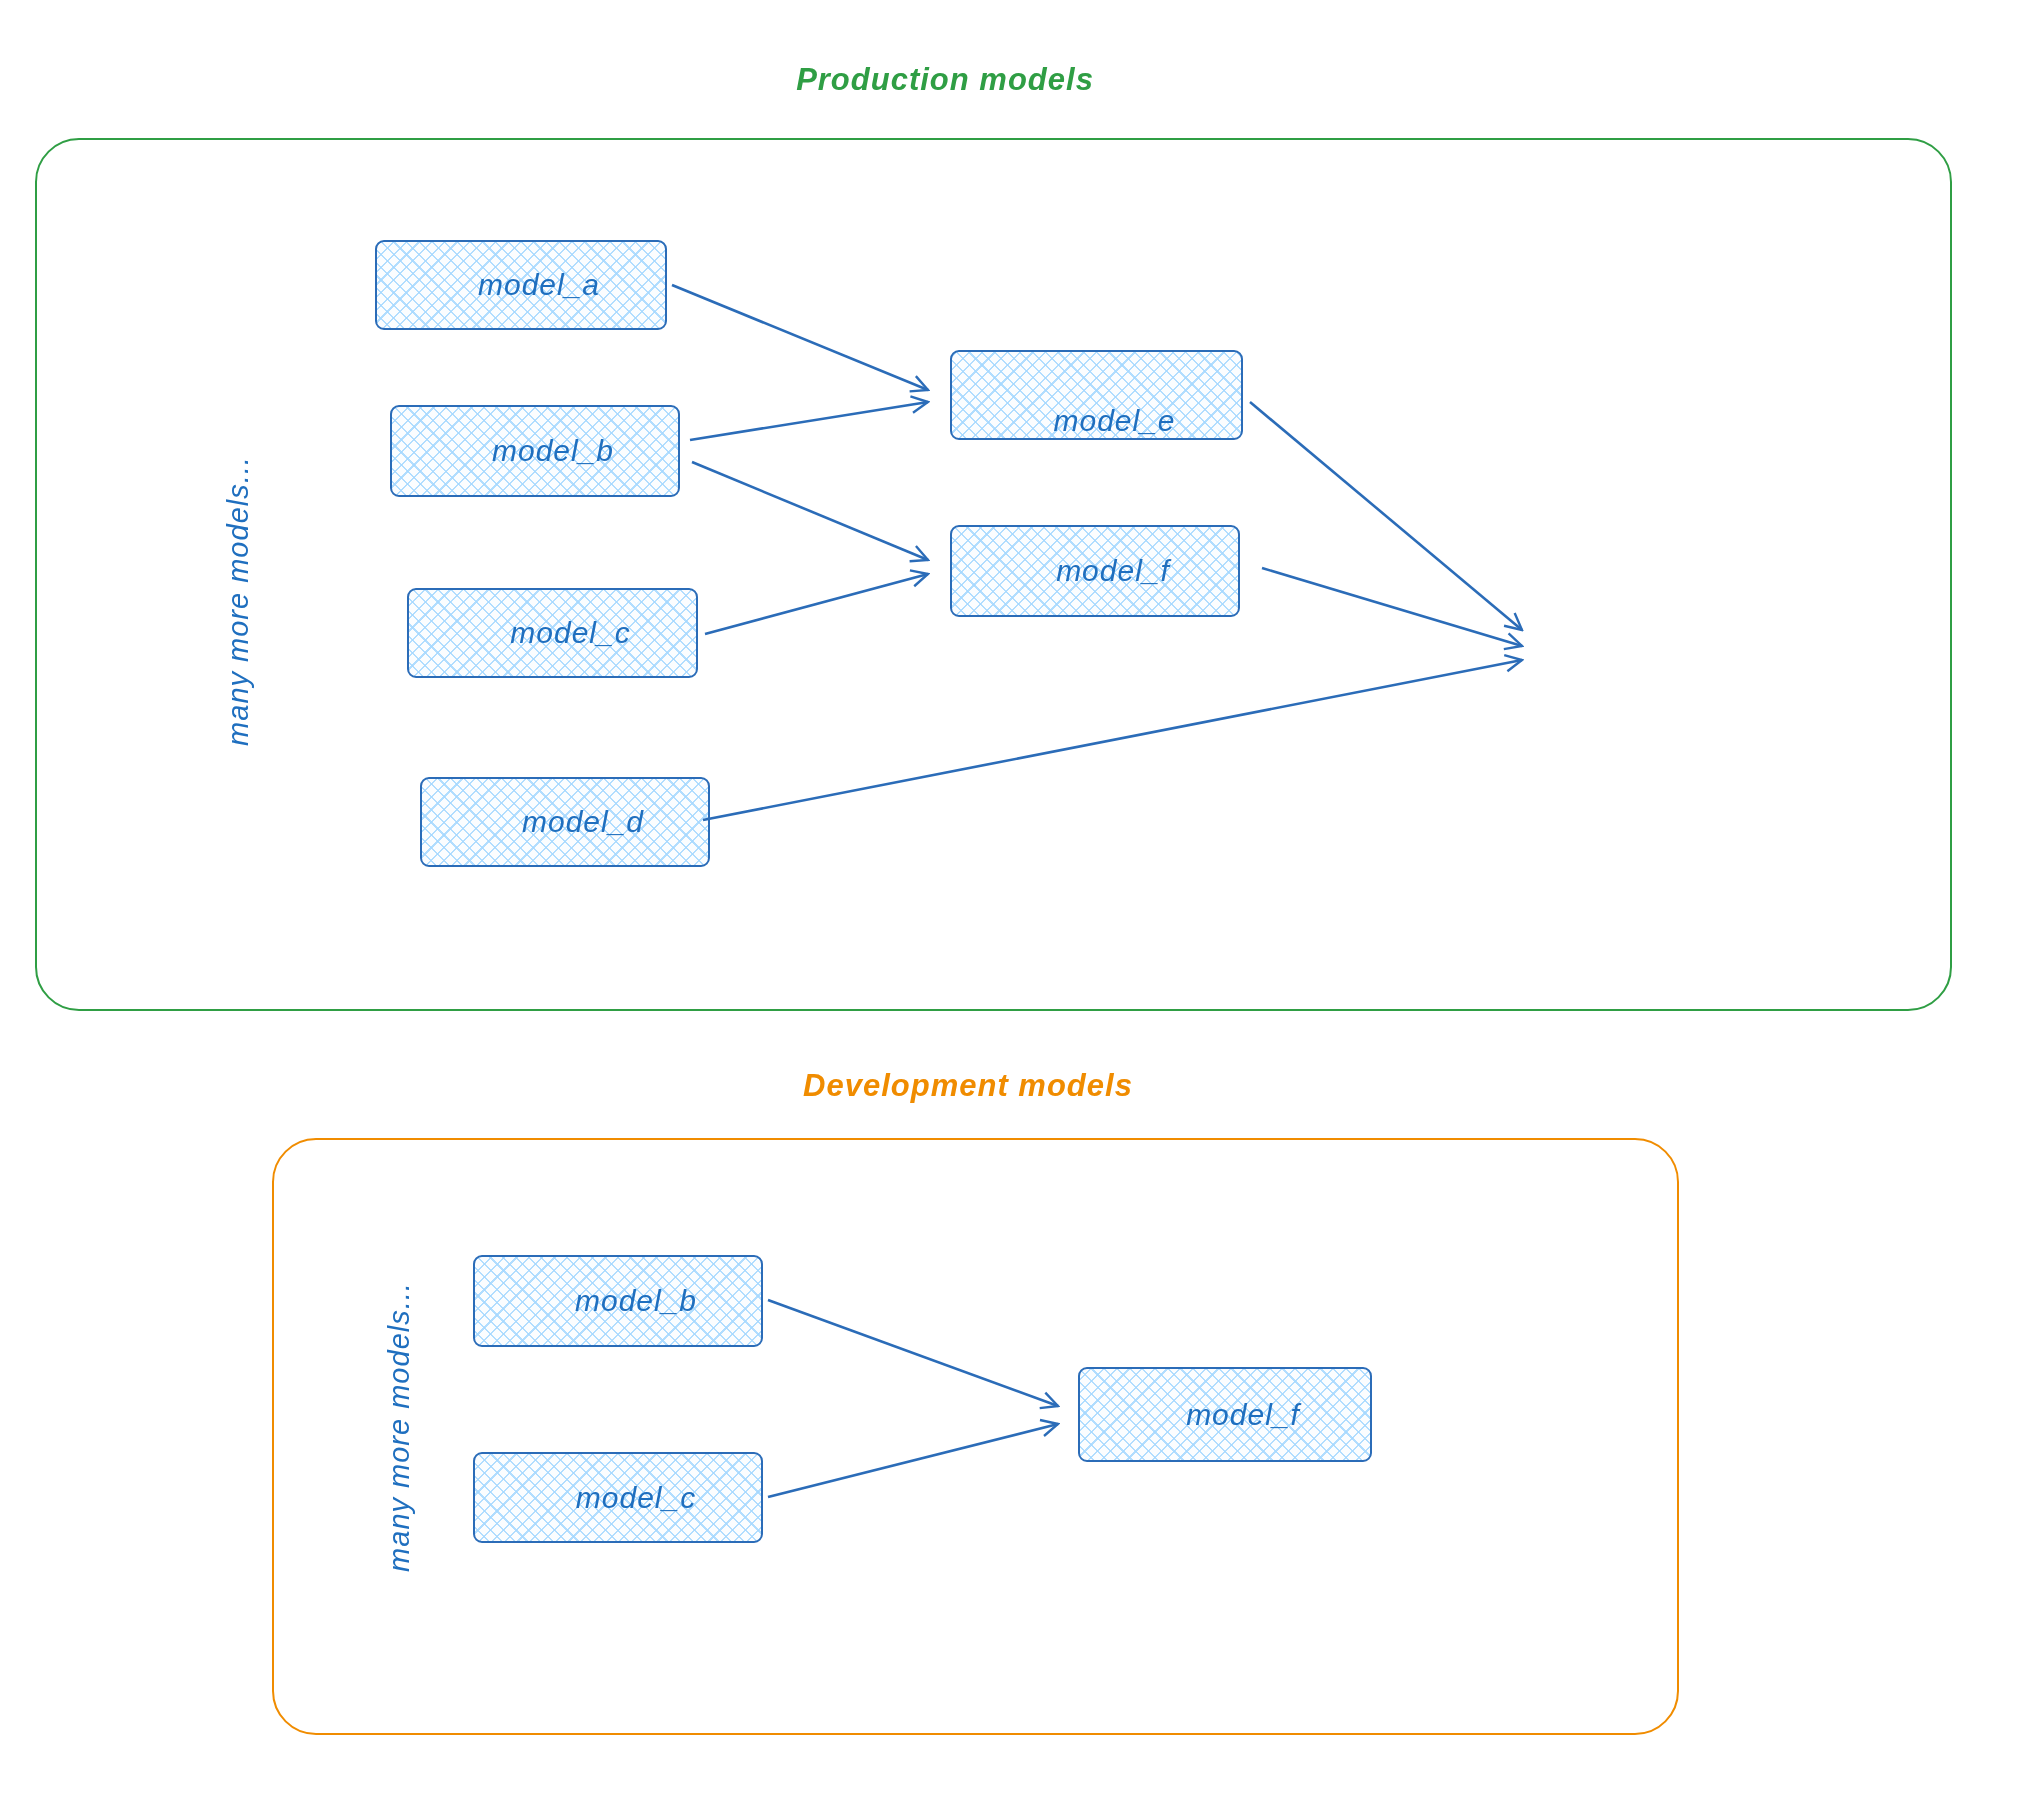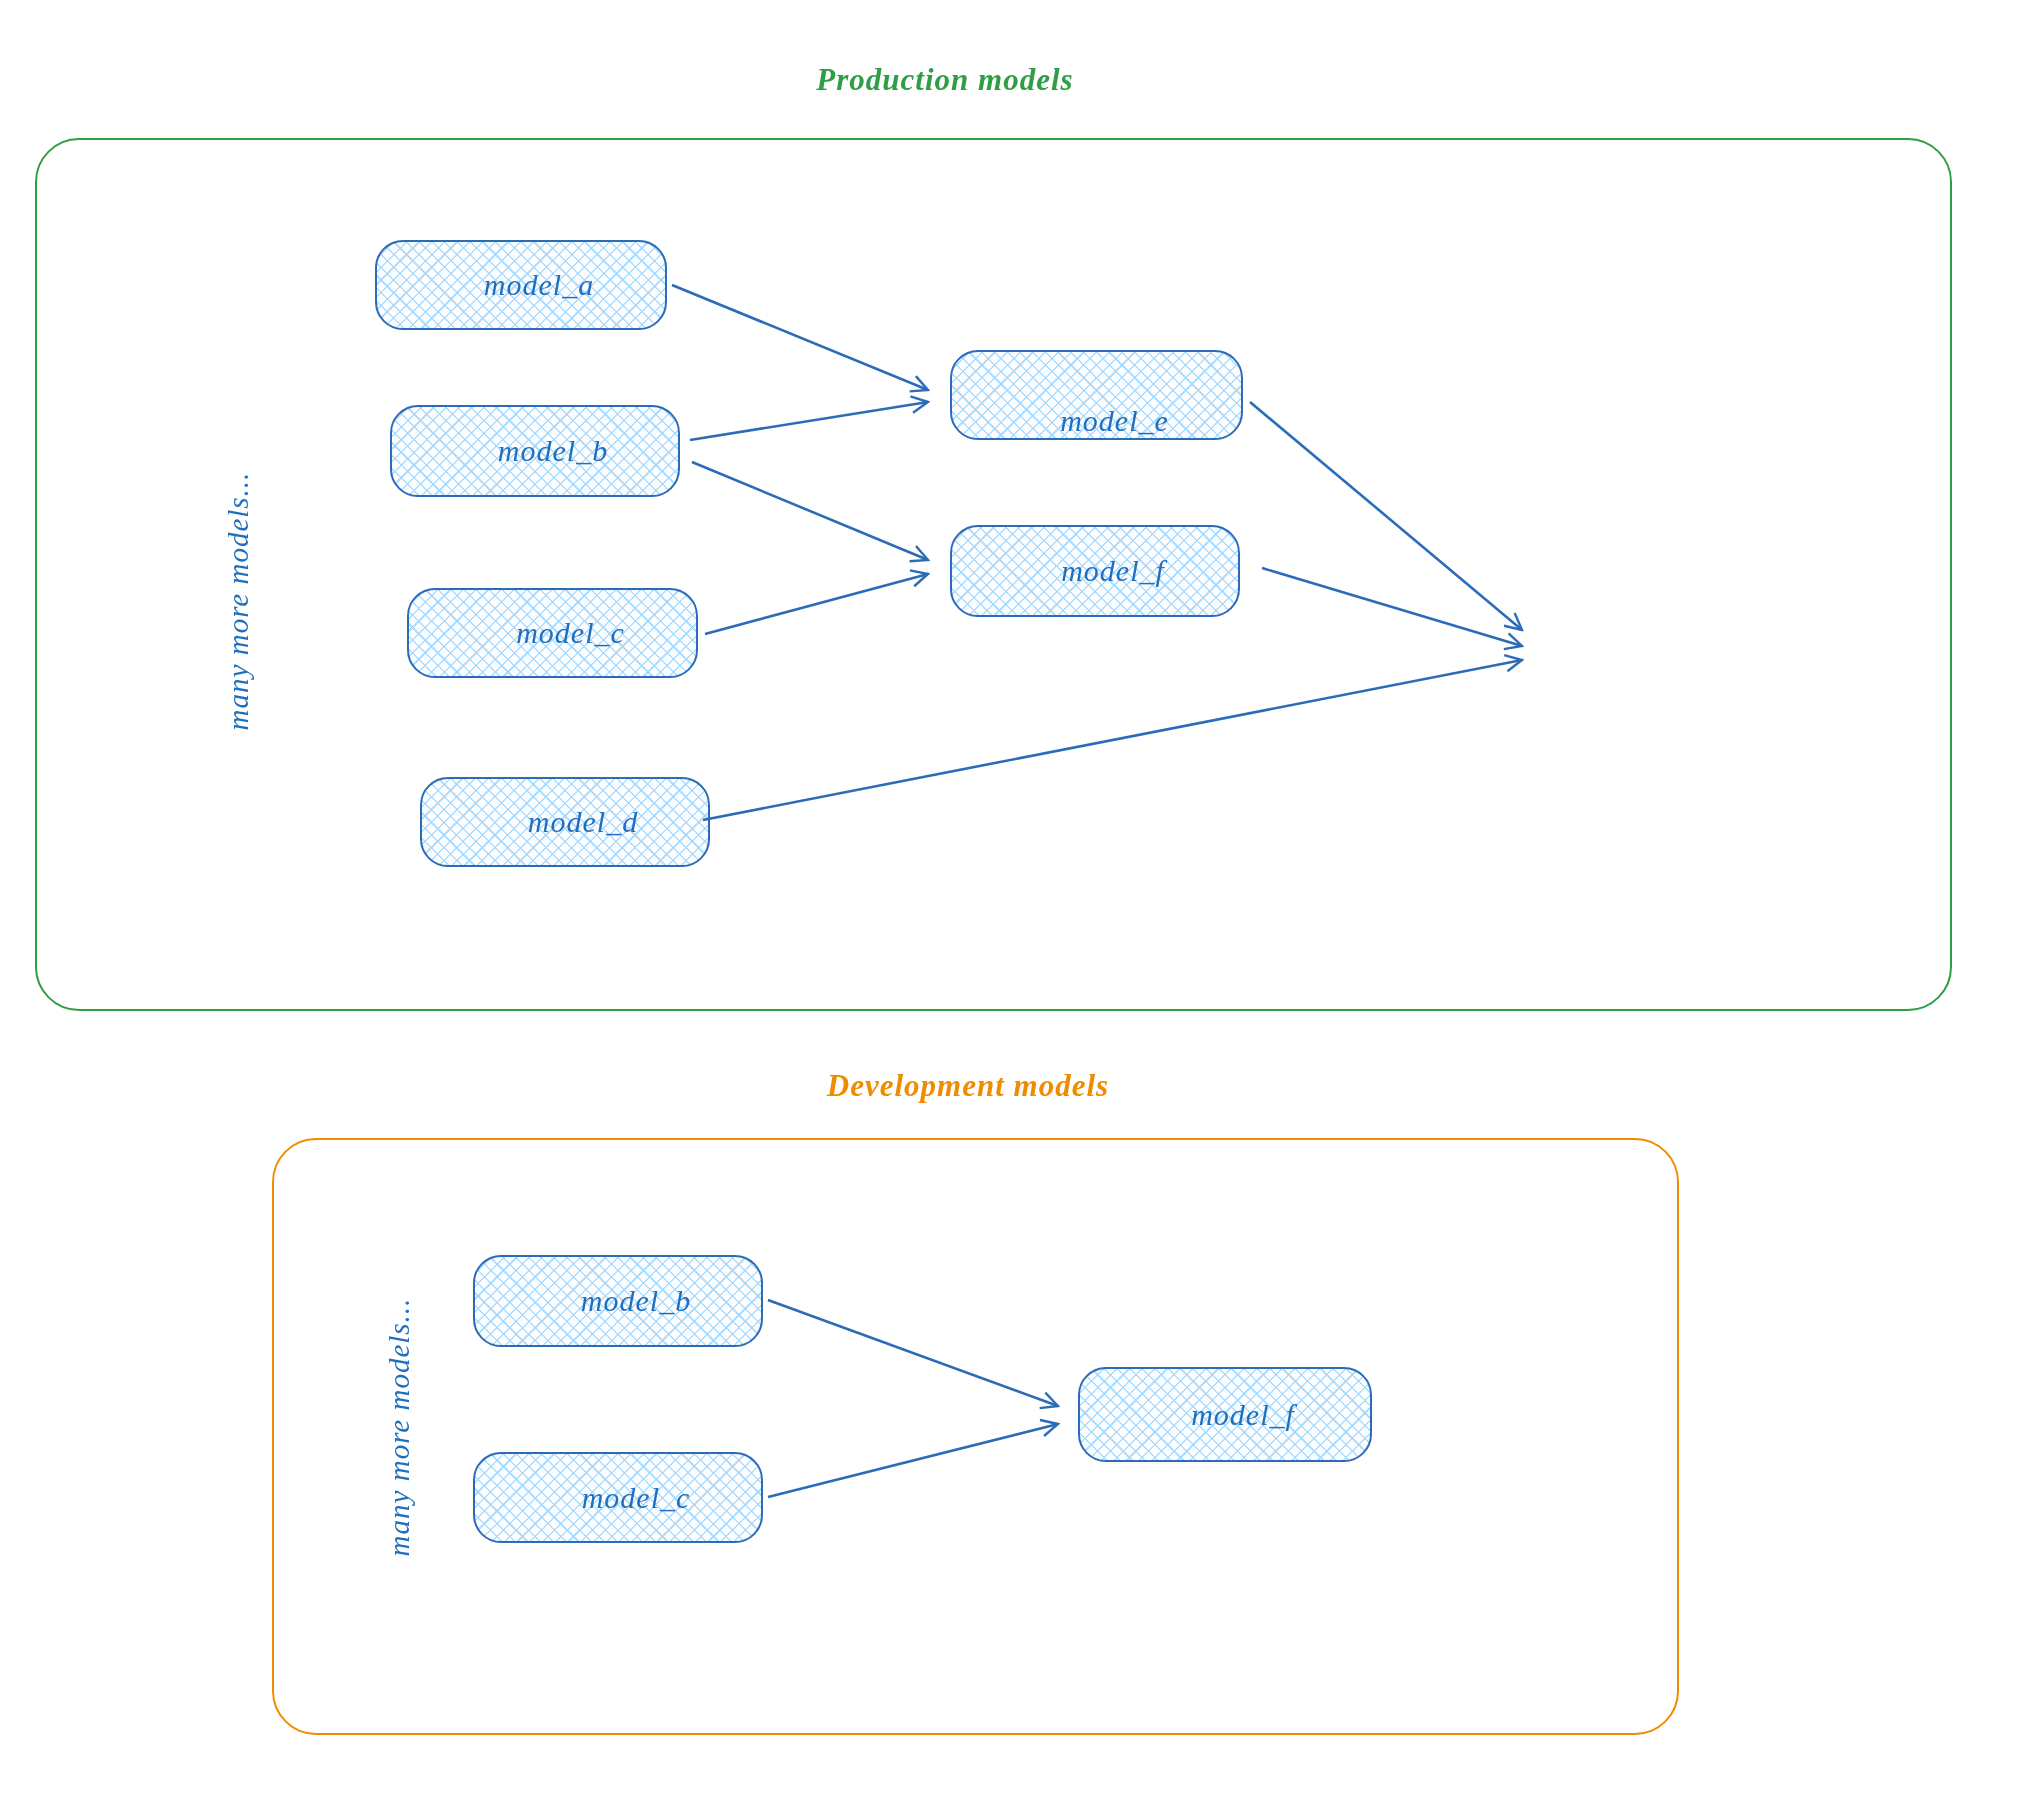--- a/index.html
+++ b/index.html
@@ -8,21 +8,21 @@
     --orange: #f08c00;
     --blue-stroke: #2b6cb8;
     --blue-text: #1f6fbf;
     --hatch: #a5d8ff;
   }
   #canvas {
     position: relative;
     width: 2024px;
     height: 1818px;
     background: #ffffff;
-    font-family: Liberation Serif, serif;
+    font-family: Liberation Sans, sans-serif;
     overflow: hidden;
   }
   .section-title {
     position: absolute;
     transform: translateX(-50%);
     font-size: 31px;
     font-style: italic;
     font-weight: 600;
     letter-spacing: 1px;
     white-space: nowrap;
@@ -33,21 +33,21 @@
     position: absolute;
     border-radius: 44px;
     background: transparent;
   }
   .frame-production { border: 2px solid var(--green); }
   .frame-development { border: 2px solid var(--orange); }
   .node {
     position: absolute;
     box-sizing: border-box;
     border: 2.5px solid var(--blue-stroke);
-    border-radius: 28px;
+    border-radius: 9px;
     display: flex;
     align-items: center;
     justify-content: center;
     color: var(--blue-text);
     font-size: 30px;
     font-style: italic;
     letter-spacing: 1px;
     background:
       repeating-linear-gradient(45deg,  rgba(165,216,255,0.85) 0px, rgba(165,216,255,0.85) 1.6px, transparent 1.6px, transparent 9px),
       repeating-linear-gradient(-45deg, rgba(165,216,255,0.85) 0px, rgba(165,216,255,0.85) 1.6px, transparent 1.6px, transparent 9px),

